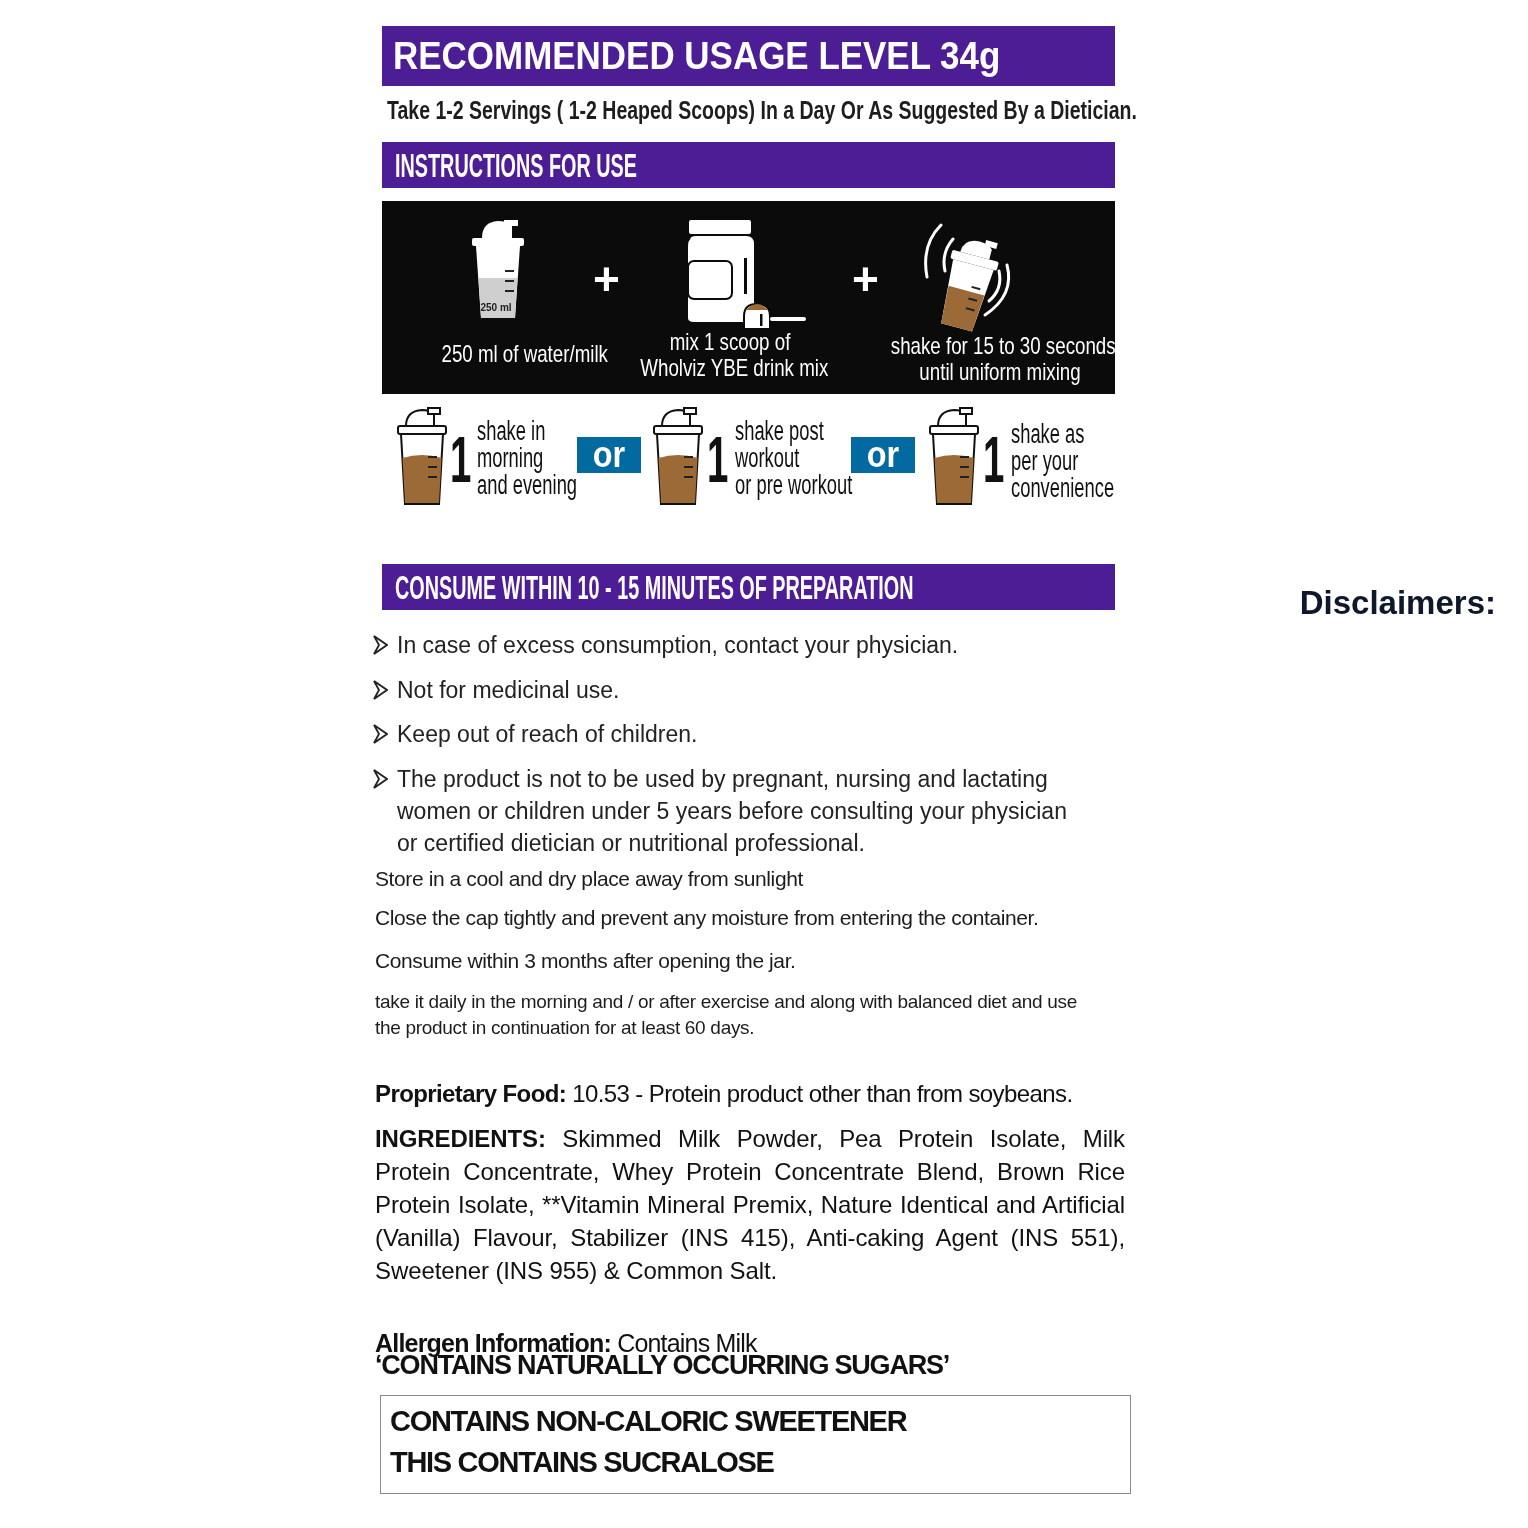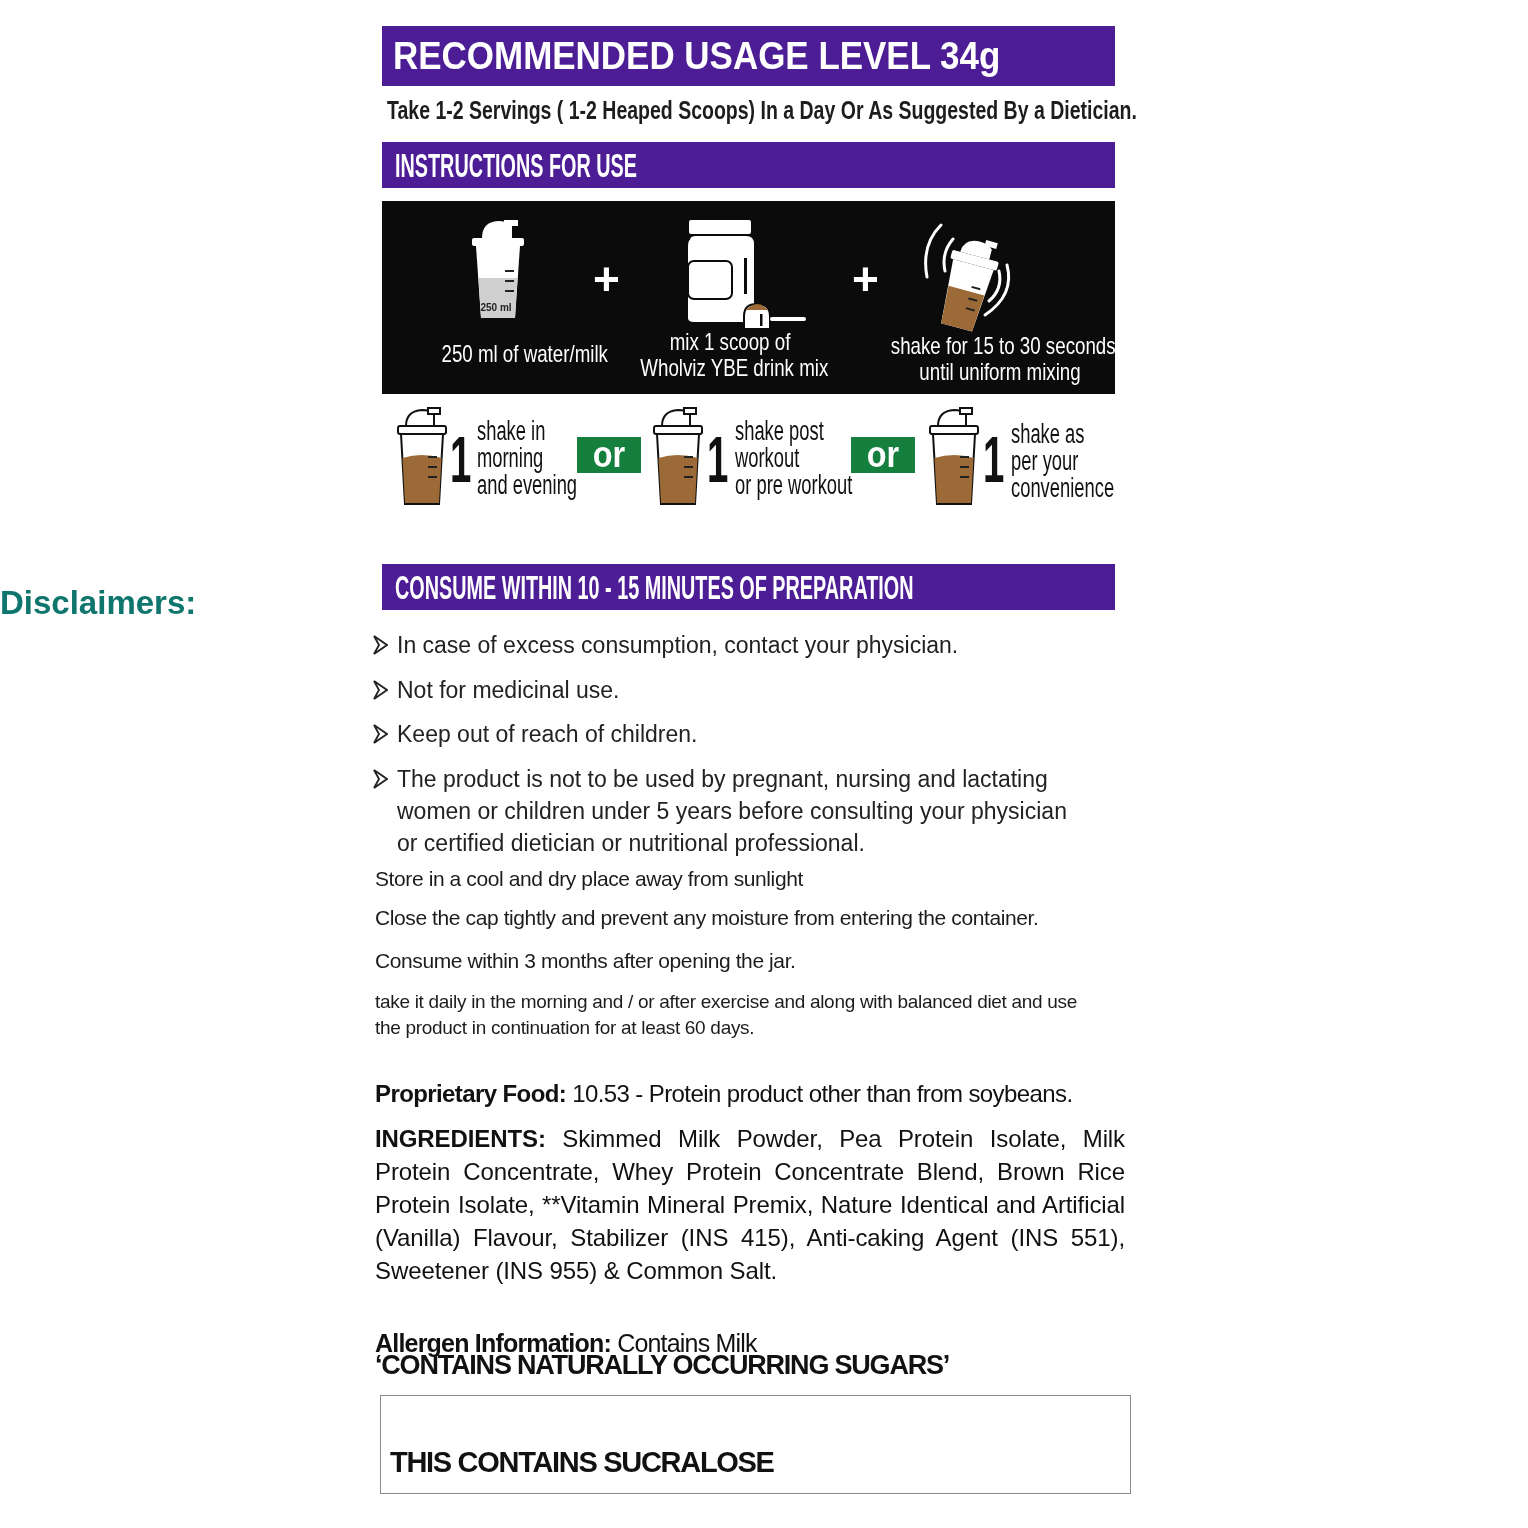--- a/index.html
+++ b/index.html
@@ -15,27 +15,27 @@
   #bar-instr { top: 142px; height: 46px; }
   #bar-instr .t { position: absolute; left: 13px; top: 5px; font-size: 33px; font-weight: bold; transform: scaleX(0.6); }
 
   #steps-panel { position: absolute; left: 382px; top: 201px; width: 733px; height: 193px; background: #0b0b0b; }
   .step-caption { position: absolute; color: #fff; font-size: 24px; line-height: 26px; text-align: center; white-space: nowrap; transform: scaleX(0.78); }
   .plus { position: absolute; color: #fff; font-size: 46px; font-weight: bold; line-height: 46px; }
 
   .serving { position: absolute; top: 404px; height: 104px; }
   .serving .one { position: absolute; top: 24px; font-size: 64px; font-weight: bold; line-height: 64px; transform: scaleX(0.6); transform-origin: left top; color: #111; }
   .serving .txt { position: absolute; top: 14px; font-size: 27px; line-height: 27px; color: #111; transform: scaleX(0.68); transform-origin: left top; white-space: nowrap; }
-  .or-box { position: absolute; top: 437px; width: 64px; height: 36px; background: #15803d; color: #fff; font-size: 36px; font-weight: bold; line-height: 36px; text-align: center; }
+  .or-box { position: absolute; top: 437px; width: 64px; height: 36px; background: #0369a1; color: #fff; font-size: 36px; font-weight: bold; line-height: 36px; text-align: center; }
   .or-box span { display: inline-block; transform: scaleX(0.9); }
 
   #bar-consume { top: 524px; height: 46px; margin-top: 40px; }
   #bar-consume .t { position: absolute; left: 13px; top: 5px; font-size: 33px; font-weight: bold; transform: scaleX(0.6); }
 
-  #disc-title { position: absolute; left: 0; width: 1496px; top: 584px; text-align: left; font-size: 33px; font-weight: bold; color: #0f766e; }
+  #disc-title { position: absolute; left: 0; width: 1496px; top: 584px; text-align: right; font-size: 33px; font-weight: bold; color: #0f172a; }
   .disc-item { position: absolute; left: 372px; font-size: 23px; color: #222; line-height: 32px; }
   .disc-item .arrow { position: absolute; left: 0; top: 6px; width: 16px; height: 20px; }
   .disc-item .dtext { position: absolute; left: 25px; top: 0; white-space: nowrap; }
 
   .note { position: absolute; left: 375px; font-size: 21px; color: #1c1c1c; white-space: nowrap; letter-spacing: -0.4px; }
   .note.small { font-size: 19px; line-height: 26px; letter-spacing: -0.3px; }
 
   #proprietary { position: absolute; left: 375px; top: 1080px; font-size: 24px; color: #111; white-space: nowrap; letter-spacing: -0.6px; }
   #ingredients { position: absolute; left: 375px; top: 1122px; width: 750px; font-size: 24px; line-height: 33px; color: #111; text-align: justify; text-align-last: left; letter-spacing: -0.1px; }
   #allergen { position: absolute; left: 375px; top: 1306px; font-size: 25px; color: #111; white-space: nowrap; letter-spacing: -0.8px; margin-top: 23px; }
@@ -223,14 +223,15 @@
   <b>INGREDIENTS:</b><span> Skimmed Milk Powder, Pea Protein Isolate, Milk Protein Concentrate, Whey Protein Concentrate Blend, Brown Rice Protein Isolate, **Vitamin Mineral Premix, Nature Identical and Artificial (Vanilla) Flavour, Stabilizer (INS 415), Anti-caking Agent (INS 551), Sweetener (INS  955) &amp; Common Salt.</span>
 </div>
 
 <div id="allergen">
   <b>Allergen Information:</b><span> Contains Milk</span>
 </div>
 
 <div id="sugars">‘CONTAINS NATURALLY OCCURRING SUGARS’</div>
 
 <div id="sweetener-box">
+  <div class="l" style="top:9px;">CONTAINS NON-CALORIC SWEETENER</div>
   <div class="l" style="top:50px;text-align:right;">THIS CONTAINS SUCRALOSE</div>
 </div>
 
 </body></html>

